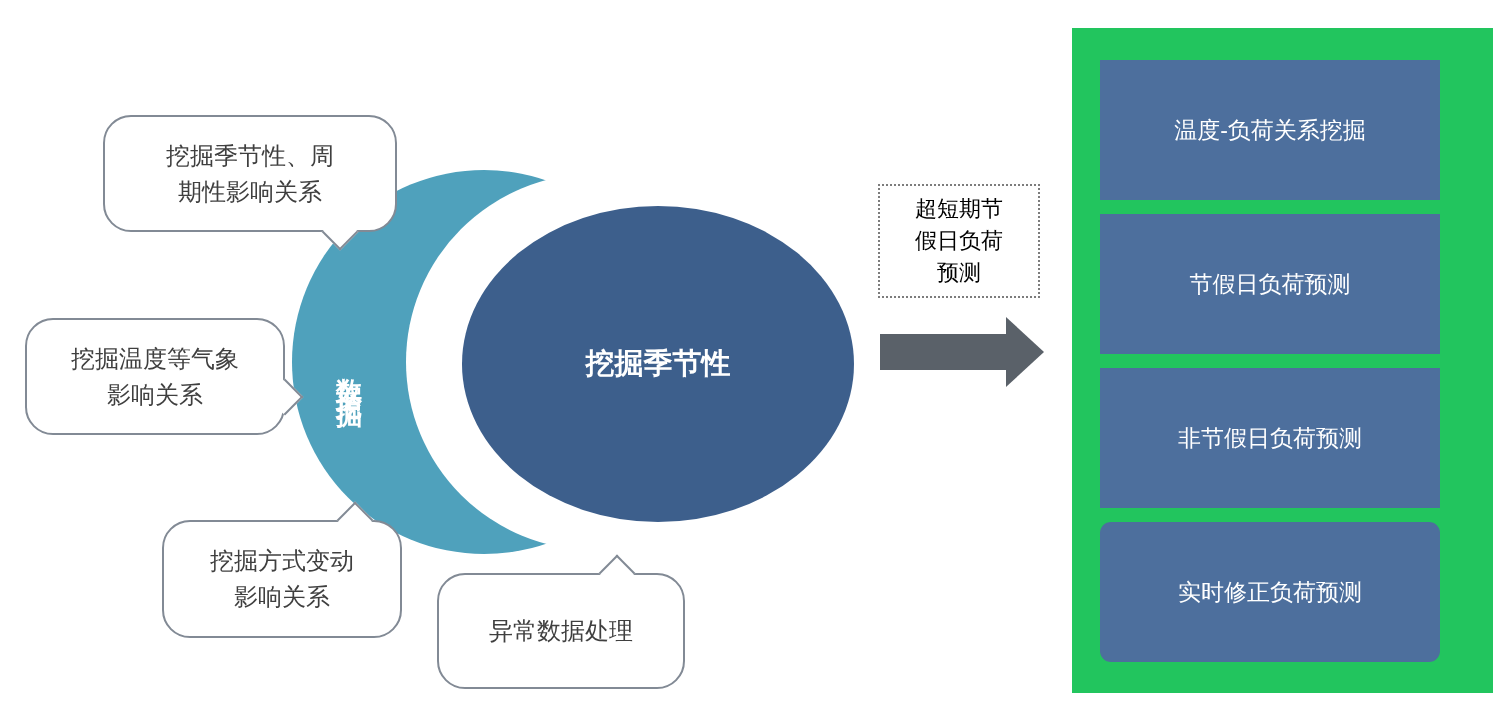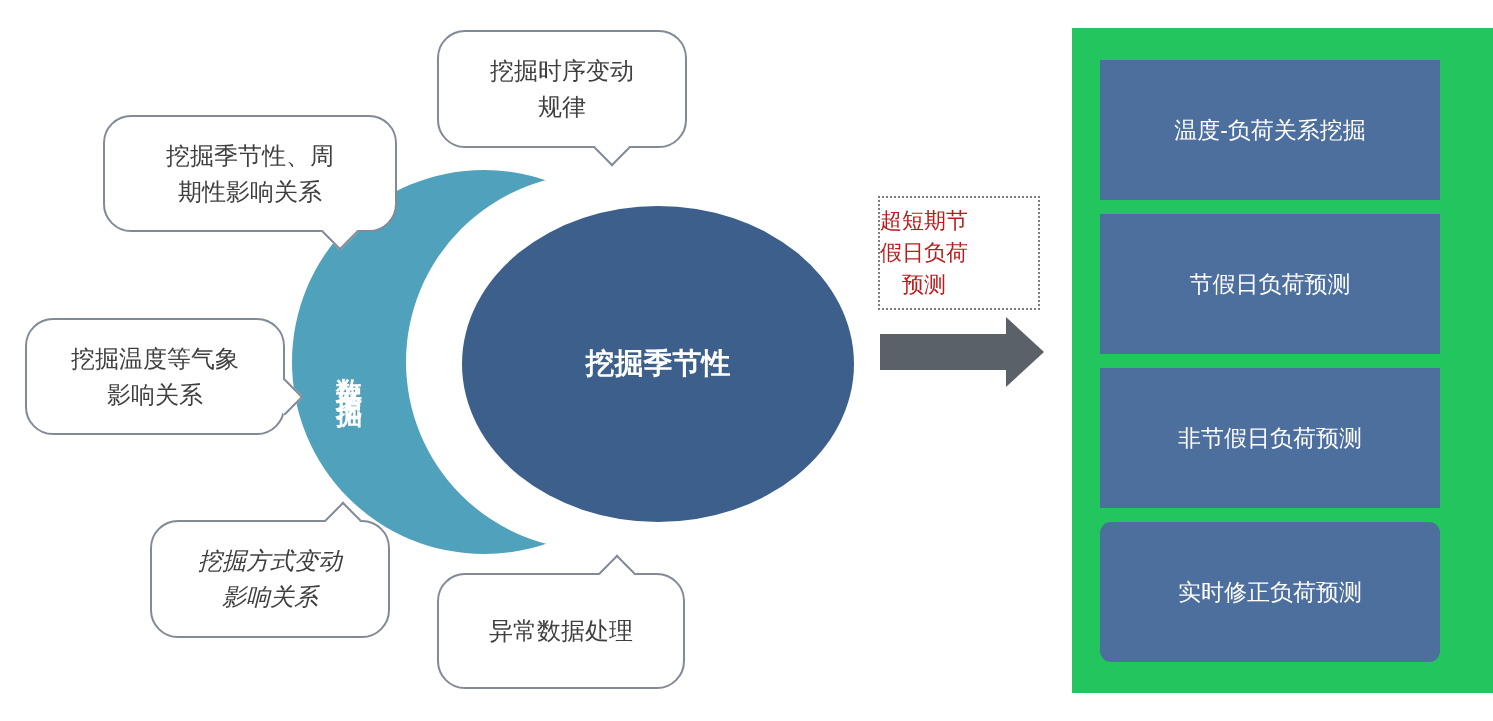--- a/index.html
+++ b/index.html
@@ -31,24 +31,24 @@
     font-size:26px; font-weight:bold; color:#ffffff; letter-spacing:8px; z-index:2;
   }
   .ellipse-label {
     position:absolute; left:470px; top:210px; width:376px; height:308px;
     display:flex; align-items:center; justify-content:center;
     font-size:29px; font-weight:bold; color:#ffffff; z-index:2;
   }
 
   
   .dotted-box {
-    position:absolute; left:878px; top:196px; width:162px; height:114px;
+    position:absolute; left:878px; top:184px; width:162px; height:114px;
     border:2px dotted #7c7c7c; background:#ffffff;
-    display:flex; align-items:center; text-align:center;
-    font-size:22px; color:#b91c1c; line-height:1.45; z-index:2;
+    display:flex; align-items:center; justify-content:center; text-align:center;
+    font-size:22px; color:#000000; line-height:1.45; z-index:2;
   }
   .dotted-box .txt { white-space:pre-line; }
 
   
   .arrow-shaft { position:absolute; left:880px; top:334px; width:126px; height:36px; background:#5a6169; z-index:1; }
   .arrow-head  { position:absolute; left:1006px; top:317px; width:0; height:0;
                  border-top:35px solid transparent; border-bottom:35px solid transparent;
                  border-left:38px solid #5a6169; z-index:1; }
 
   
@@ -71,39 +71,34 @@
   <svg class="layer" width="1493" height="721" viewBox="0 0 1493 721" aria-hidden="true">
     <circle cx="484" cy="362" r="192" fill="#4FA1BC"></circle>
     <circle cx="594" cy="362" r="188" fill="#ffffff"></circle>
     <ellipse cx="658" cy="364" rx="196" ry="158" fill="#3D5F8C"></ellipse>
   </svg>
 
   <div class="crescent-label">数据挖掘</div>
 
   <div class="ellipse-label">挖掘季节性</div>
 
-  <div class="bubble" style="left:437px; top:30px; width:250px; height:118px;">
-    <div class="tail down" style="left:160px;"></div>
-    <span class="txt">挖掘时序变动
-规律</span>
-  </div>
 
   <div class="bubble" style="left:103px; top:115px; width:294px; height:117px;">
     <div class="tail down" style="left:222px;"></div>
     <span class="txt">挖掘季节性、周
 期性影响关系</span>
   </div>
 
   <div class="bubble" style="left:25px; top:318px; width:260px; height:117px;">
     <div class="tail right" style="top:64px;"></div>
     <span class="txt">挖掘温度等气象
 影响关系</span>
   </div>
 
-  <div class="bubble" style="left:150px; top:520px; width:240px; height:118px;font-style:italic;">
+  <div class="bubble" style="left:162px; top:520px; width:240px; height:118px;">
     <div class="tail up" style="left:178px;"></div>
     <span class="txt">挖掘方式变动
 影响关系</span>
   </div>
 
   <div class="bubble" style="left:437px; top:573px; width:248px; height:116px;">
     <div class="tail up" style="left:165px;"></div>
     <span class="txt">异常数据处理</span>
   </div>
 

